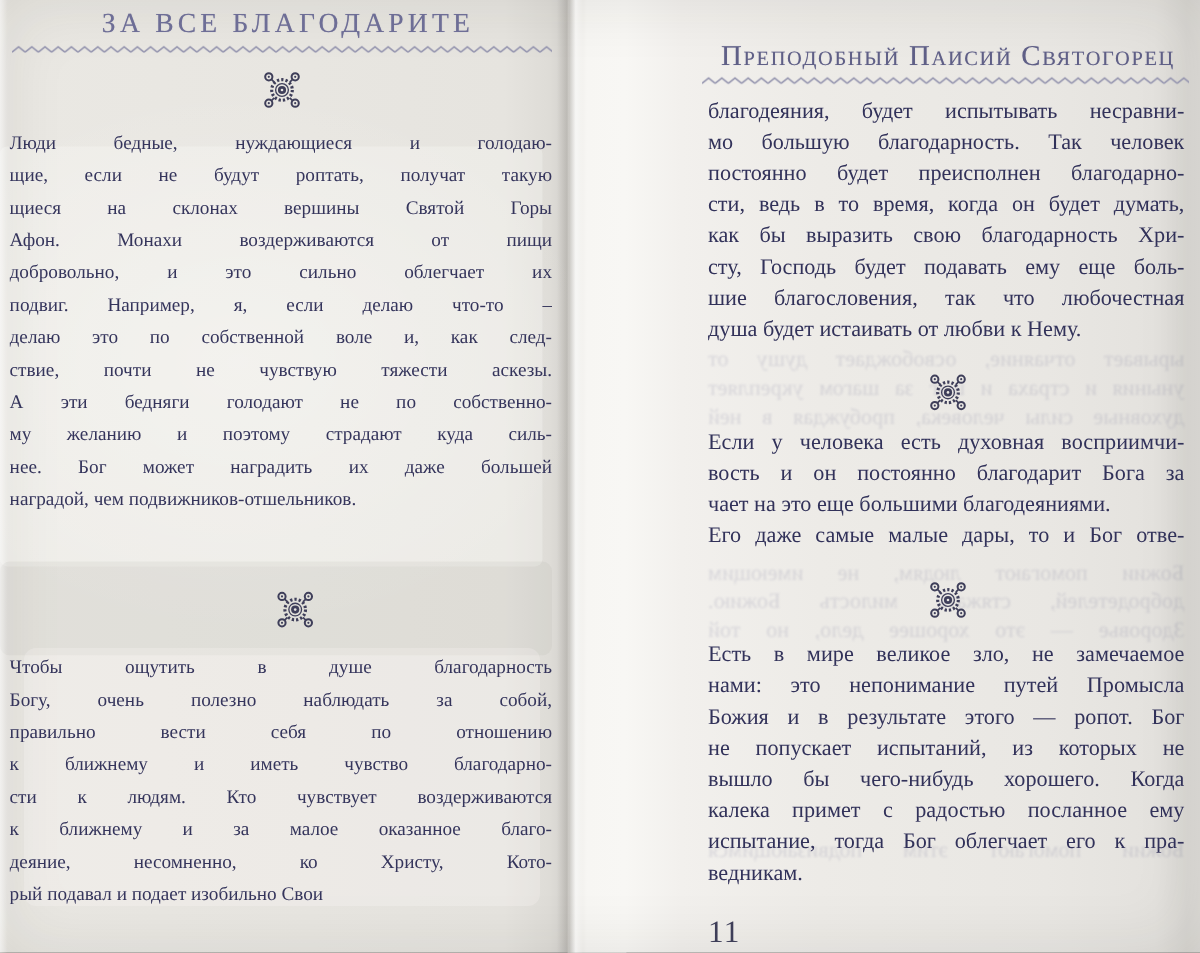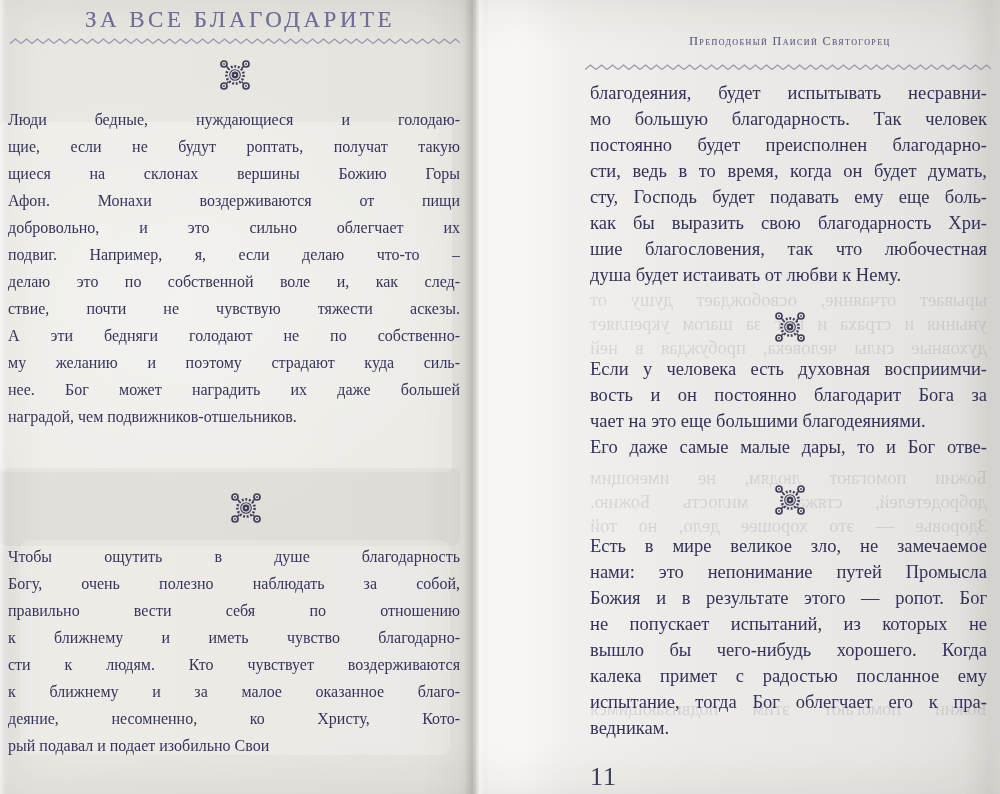--- a/index.html
+++ b/index.html
@@ -32,21 +32,21 @@
   .tex { position:absolute; z-index:1; pointer-events:none; }
   .tex-a { left:0; top:122px; width:452px; height:350px; background:rgba(253,252,250,0.30); border-radius:6px; }
   .tex-b { left:0; top:468px; width:460px; height:78px;  background:rgba(168,166,160,0.12); border-radius:8px; }
   .tex-c { left:20px; top:540px; width:430px; height:215px; background:rgba(253,252,250,0.22); border-radius:10px; }
   
   .running-head {
     position:absolute; z-index:3; text-align:center; color:#6e6e96;
     text-shadow:0 0 0.6px rgba(110,110,150,0.55);
   }
   .lp-header { left:14px; top:7px; width:452px; font-size:23px; letter-spacing:3.5px; }
-  .rp-header { left:117px; top:34px; width:400px; font-size:12px; letter-spacing:1.4px;
+  .rp-header { left:117px; top:34px; width:400px; font-size:24px; letter-spacing:1.4px;
                font-variant:small-caps; color:#5f5f86; }
   .wavy { position:absolute; z-index:3; }
   
   .para { position:absolute; z-index:3; text-align:justify; }
   .lp-body { left:8px;  width:452px; font-size:16px;   color:#35355c; }
   .rp-body { left:117px; width:397px; font-size:18.5px; color:#32325a; }
   .line { text-align:justify; text-align-last:justify; overflow:hidden; }
   .line.last { text-align-last:left; }
   .lh27 .line { height:27px; line-height:27px; }
   .lh26 .line { height:26px; line-height:26px; }
@@ -110,21 +110,21 @@
       <rect width="450" height="8" fill="url(#zigzag)"></rect>
     </svg>
 
     <svg class="orn" style="left:217px; top:57px;" viewBox="0 0 36 36">
       <use href="#orn"></use>
     </svg>
 
     <div class="para lp-body lh27" style="top:106px;">
         <div class="line">Люди бедные, нуждающиеся и голодаю-</div>
         <div class="line">щие, если не будут роптать, получат такую</div>
-        <div class="line">щиеся на склонах вершины Божию Горы</div>
+        <div class="line">щиеся на склонах вершины Святой Горы</div>
         <div class="line">Афон. Монахи воздерживаются от пищи</div>
         <div class="line">добровольно, и это сильно облегчает их</div>
         <div class="line">подвиг. Например, я, если делаю что-то –</div>
         <div class="line">делаю это по собственной воле и, как след-</div>
         <div class="line">ствие, почти не чувствую тяжести аскезы.</div>
         <div class="line">А эти бедняги голодают не по собственно-</div>
         <div class="line">му желанию и поэтому страдают куда силь-</div>
         <div class="line">нее. Бог может наградить их даже большей</div>
         <div class="line last">наградой, чем подвижников-отшельников.</div>
       </div>
@@ -151,22 +151,22 @@
 
     <svg class="wavy" style="left:112px; top:63px;" width="406" height="8">
       <rect width="406" height="8" fill="url(#zigzag)"></rect>
     </svg>
 
     <div class="para rp-body lh26" style="top:80px;">
         <div class="line">благодеяния, будет испытывать несравни-</div>
         <div class="line">мо большую благодарность. Так человек</div>
         <div class="line">постоянно будет преисполнен благодарно-</div>
         <div class="line">сти, ведь в то время, когда он будет думать,</div>
+        <div class="line">как бы выразить свою благодарность Хри-</div>
         <div class="line">сту, Господь будет подавать ему еще боль-</div>
-        <div class="line">как бы выразить свою благодарность Хри-</div>
         <div class="line">шие благословения, так что любочестная</div>
         <div class="line last">душа будет истаивать от любви к Нему.</div>
       </div>
 
     <div class="bleed" style="top:288px;">
         <div class="line">ырывает отчаяние, освобождает душу от</div>
         <div class="line">уныния и страха и шаг за шагом укрепляет</div>
         <div class="line last">духовные силы человека, пробуждая в ней</div>
       </div>
 

